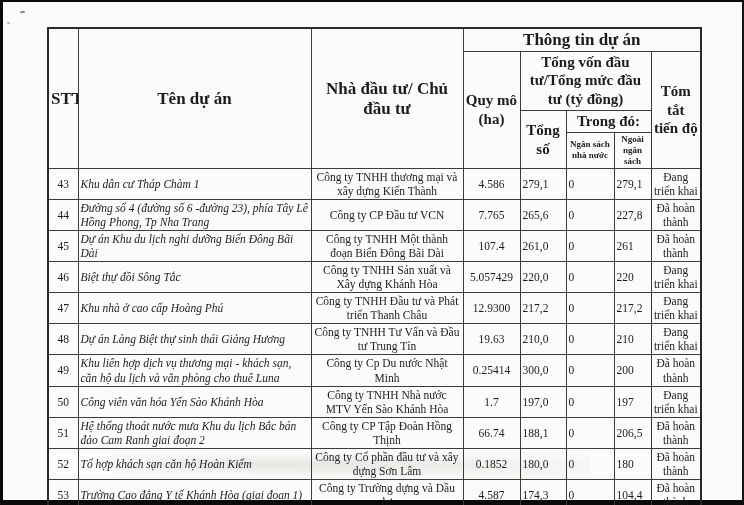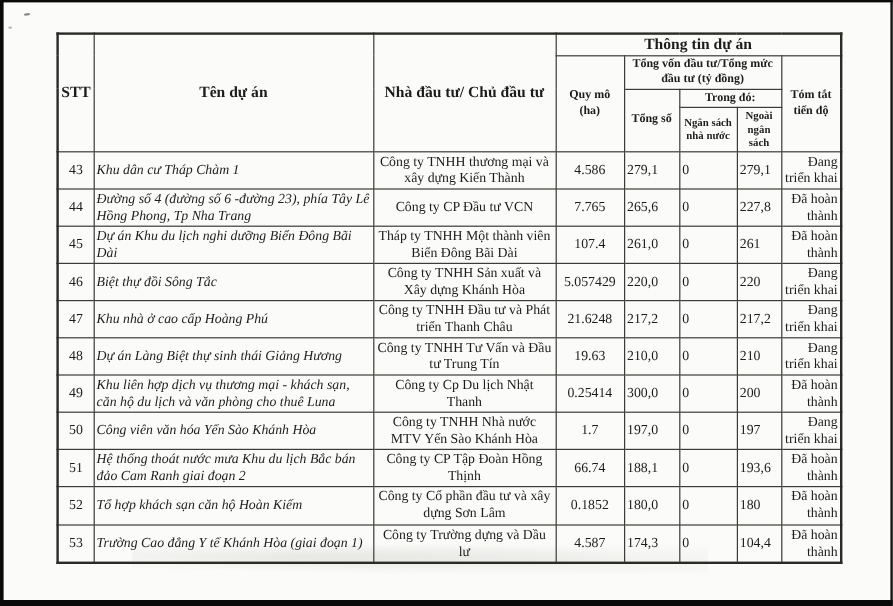--- a/index.html
+++ b/index.html
@@ -33,30 +33,30 @@
     border-collapse:collapse;
     table-layout:fixed;
   }
   table.doc th, table.doc td{
     border:1px solid #3b3b38;
     vertical-align:middle;
     overflow:hidden;
     padding:1px 2px;
   }
   table.doc{border:2px solid #2a2a27;}
-  th.big{font-size:13px;font-weight:bold;text-align:center;line-height:1.15;}
-  th.small{font-size:10px;font-weight:bold;text-align:center;line-height:1.25;padding:1px 2px;margin-left:36px;}
+  th.big{font-size:17px;font-weight:bold;text-align:center;line-height:1.15;}
+  th.small{font-size:15px;font-weight:bold;text-align:center;line-height:1.25;padding:1px 2px;margin-left:36px;}
   th.tiny{font-size:9px;font-weight:bold;text-align:center;line-height:1.25;}
   td{font-size:11.5px;line-height:1.22;}
   td.c-stt{text-align:center;}
   td.c-name{text-align:left;padding-left:4px;padding-right:3px;font-style:italic;}
   td.c-inv{text-align:center;padding-left:4px;padding-right:2px;}
   td.c-area{text-align:center;padding-left:3px;}
   td.c-num{padding-right:2px;}
-  td.c-status{text-align:right;padding-left:2px;padding-right:1px;}
+  td.c-status{text-align:center;padding-left:2px;padding-right:1px;}
   tr.data-row{height:31px;}
   tr.hr1{height:18px;} tr.hr2{height:24px;} tr.hr3{height:14px;} tr.hr4{height:17px;}
 </style>
 </head>
 <body>
 
 <div class="page-frame"></div>
 <div class="speck1"></div>
 <div class="speck2"></div>
 <div class="smudge"></div>
@@ -112,21 +112,21 @@
     <td class="c-area">7.765</td>
     <td class="c-num">265,6</td>
     <td class="c-num">0</td>
     <td class="c-num">227,8</td>
     <td class="c-status">Đã hoàn thành</td>
   </tr>
 
   <tr class="data-row">
     <td class="c-stt">45</td>
     <td class="c-name">Dự án Khu du lịch nghi dưỡng Biển Đông Bãi Dài</td>
-    <td class="c-inv">Tháp ty TNHH Một thành viên Biển Đông Bãi Dài</td>
+    <td class="c-inv">Công ty TNHH Một thành đoạn Biển Đông Bãi Dài</td>
     <td class="c-area">107.4</td>
     <td class="c-num">261,0</td>
     <td class="c-num">0</td>
     <td class="c-num">261</td>
     <td class="c-status">Đã hoàn thành</td>
   </tr>
 
   <tr class="data-row">
     <td class="c-stt">46</td>
     <td class="c-name">Biệt thự đồi Sông Tắc</td>
@@ -135,42 +135,42 @@
     <td class="c-num">220,0</td>
     <td class="c-num">0</td>
     <td class="c-num">220</td>
     <td class="c-status">Đang triển khai</td>
   </tr>
 
   <tr class="data-row">
     <td class="c-stt">47</td>
     <td class="c-name">Khu nhà ở cao cấp Hoàng Phú</td>
     <td class="c-inv">Công ty TNHH Đầu tư và Phát triển Thanh Châu</td>
-    <td class="c-area">21.6248</td>
+    <td class="c-area">12.9300</td>
     <td class="c-num">217,2</td>
     <td class="c-num">0</td>
     <td class="c-num">217,2</td>
     <td class="c-status">Đang triển khai</td>
   </tr>
 
   <tr class="data-row">
     <td class="c-stt">48</td>
     <td class="c-name">Dự án Làng Biệt thự sinh thái Giảng Hương</td>
     <td class="c-inv">Công ty TNHH Tư Vấn và Đầu tư Trung Tín</td>
     <td class="c-area">19.63</td>
     <td class="c-num">210,0</td>
     <td class="c-num">0</td>
     <td class="c-num">210</td>
     <td class="c-status">Đang triển khai</td>
   </tr>
 
   <tr class="data-row">
     <td class="c-stt">49</td>
     <td class="c-name">Khu liên hợp dịch vụ thương mại - khách sạn, căn hộ du lịch và văn phòng cho thuê Luna</td>
-    <td class="c-inv">Công ty Cp Du lịch Nhật Thanh</td>
+    <td class="c-inv">Công ty Cp Du nước Nhật Minh</td>
     <td class="c-area">0.25414</td>
     <td class="c-num">300,0</td>
     <td class="c-num">0</td>
     <td class="c-num">200</td>
     <td class="c-status">Đã hoàn thành</td>
   </tr>
 
   <tr class="data-row">
     <td class="c-stt">50</td>
     <td class="c-name">Công viên văn hóa Yến Sào Khánh Hòa</td>
@@ -182,21 +182,21 @@
     <td class="c-status">Đang triển khai</td>
   </tr>
 
   <tr class="data-row">
     <td class="c-stt">51</td>
     <td class="c-name">Hệ thống thoát nước mưa Khu du lịch Bắc bán đảo Cam Ranh giai đoạn 2</td>
     <td class="c-inv">Công ty CP Tập Đoàn Hồng Thịnh</td>
     <td class="c-area">66.74</td>
     <td class="c-num">188,1</td>
     <td class="c-num">0</td>
-    <td class="c-num">193,6</td>
+    <td class="c-num">206,5</td>
     <td class="c-status">Đã hoàn thành</td>
   </tr>
 
   <tr class="data-row">
     <td class="c-stt">52</td>
     <td class="c-name">Tổ hợp khách sạn căn hộ Hoàn Kiếm</td>
     <td class="c-inv">Công ty Cổ phần đầu tư và xây dựng Sơn Lâm</td>
     <td class="c-area">0.1852</td>
     <td class="c-num">180,0</td>
     <td class="c-num">0</td>

